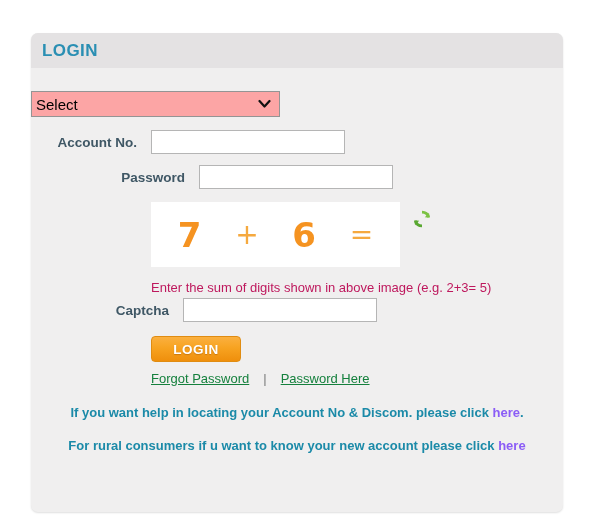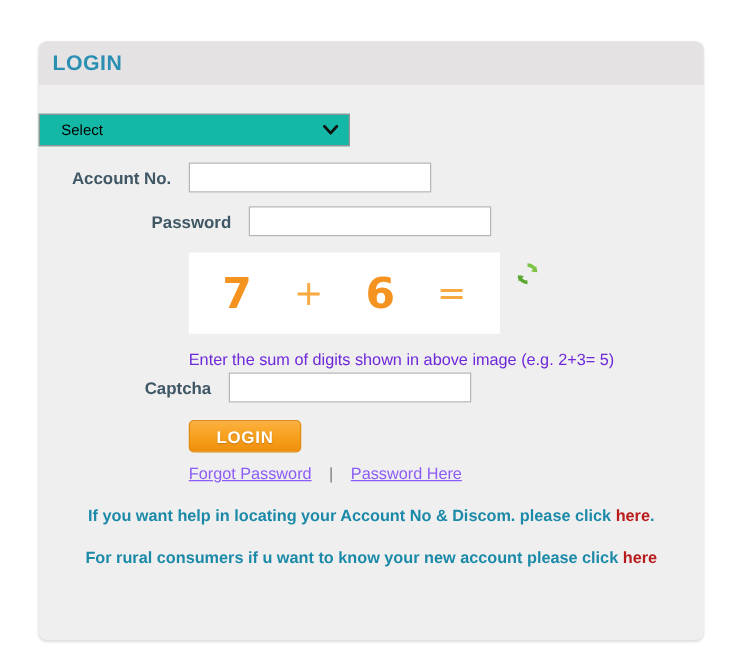--- a/index.html
+++ b/index.html
@@ -57,25 +57,25 @@
     white-space: nowrap;
   }
   .field-area {
     flex: 1;
   }
 
   select.input-select {
     width: 249px;
     height: 26px;
     font-family: "Liberation Sans", sans-serif;
-    font-size: 12px;
+    font-size: 15px;
     color: #000;
-    padding: 2px 17px;
+    padding: 2px 4px;
     border: 1px solid #949494;
-    background: #14b8a6;
+    background: #fca5a5;
     border-radius: 0;
     box-sizing: border-box;
     -webkit-appearance: none;
     -moz-appearance: none;
     appearance: none;
   }
   .select-wrap {
     position: relative;
     display: inline-block;
   }
@@ -139,21 +139,21 @@
     background: none;
     border: none;
     padding: 0;
     cursor: pointer;
     line-height: 0;
   }
 
   #captcha-hint {
     margin-left: 120px;
     margin-top: 13px;
-    color: #6d28d9;
+    color: #be185d;
     font-size: 13px;
     font-family: "Liberation Sans", sans-serif;
   }
 
   #captcha-input-row {
     display: flex;
     align-items: center;
     margin-top: 3px;
     padding-left: 32px;
   }
@@ -178,21 +178,21 @@
   }
 
   #links-row {
     margin-left: 120px;
     margin-top: 9px;
     display: flex;
     align-items: center;
     font-size: 13px;
   }
   .form-link {
-    color: #8b5cf6;
+    color: #15803d;
     text-decoration: underline;
     cursor: pointer;
     font-size: 13px;
     font-family: "Liberation Sans", sans-serif;
   }
   #link-separator {
     color: #7a7a7a;
     margin: 0 14px;
     font-size: 13px;
   }
@@ -200,21 +200,21 @@
   .help-line {
     text-align: center;
     color: #1b8aa8;
     font-size: 13px;
     font-weight: bold;
     font-family: "Liberation Sans", sans-serif;
   }
   #help-line-1 { margin-top: 19px; }
   #help-line-2 { margin-top: 18px; }
   .help-here {
-    color: #b91c1c;
+    color: #8b5cf6;
     font-weight: bold;
     text-decoration: none;
     cursor: pointer;
   }
 </style>
 </head>
 <body>
 
 <div id="login-panel">
 

